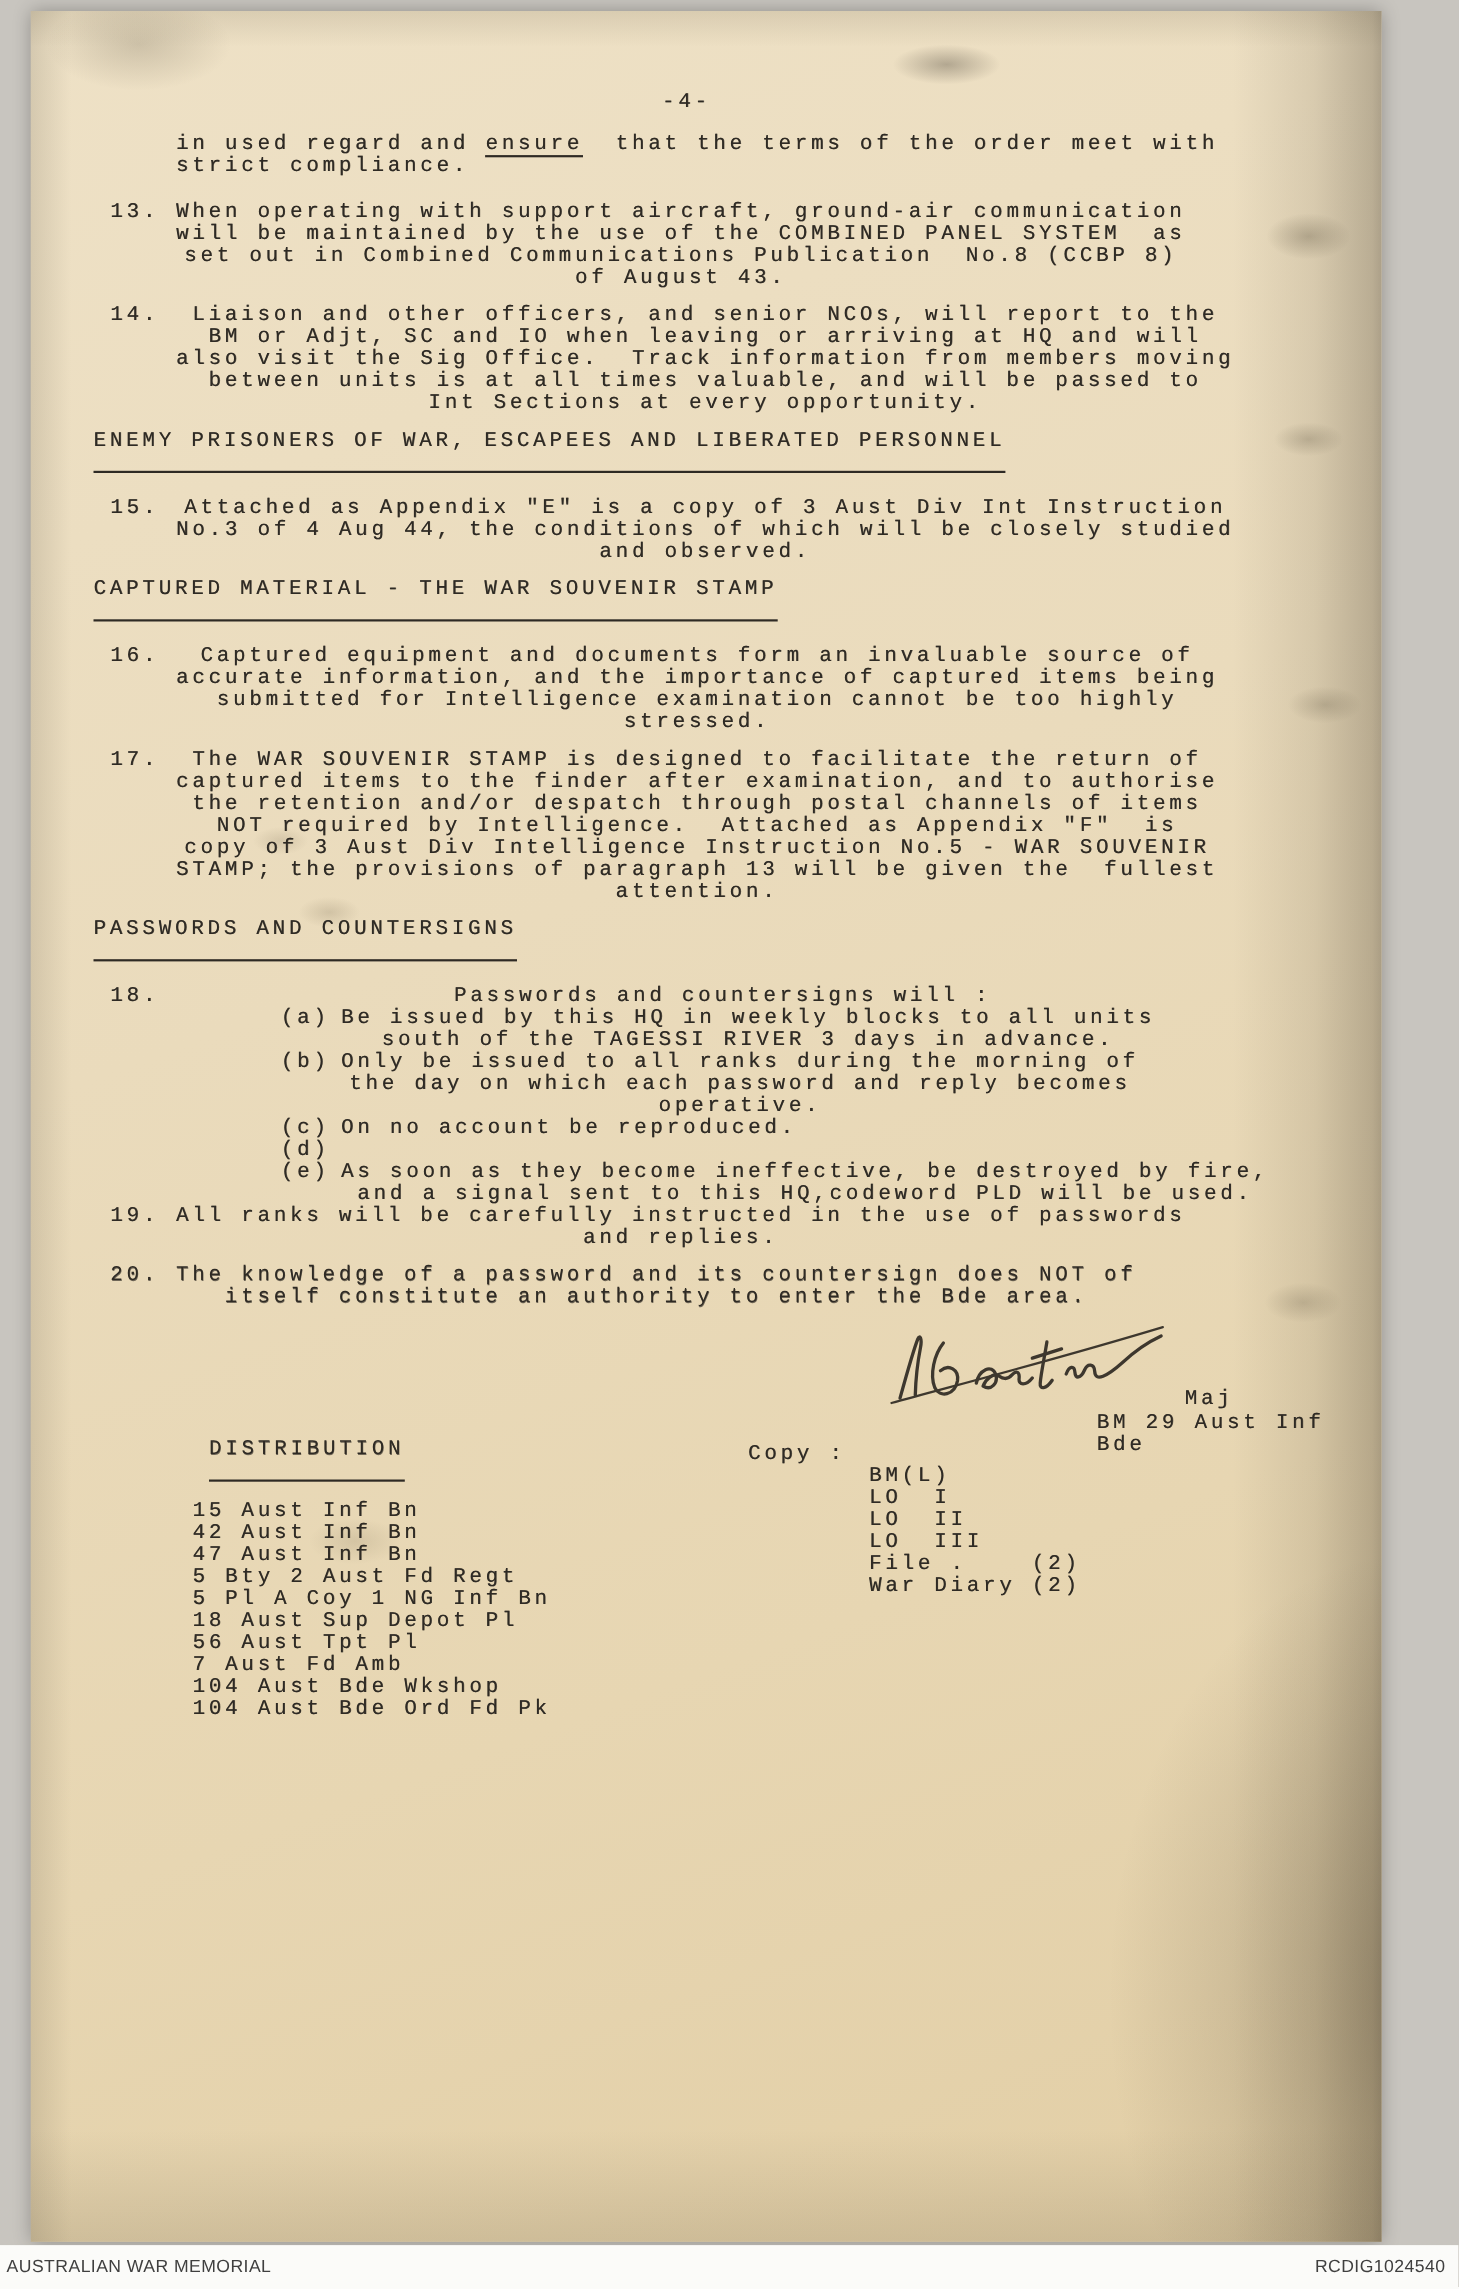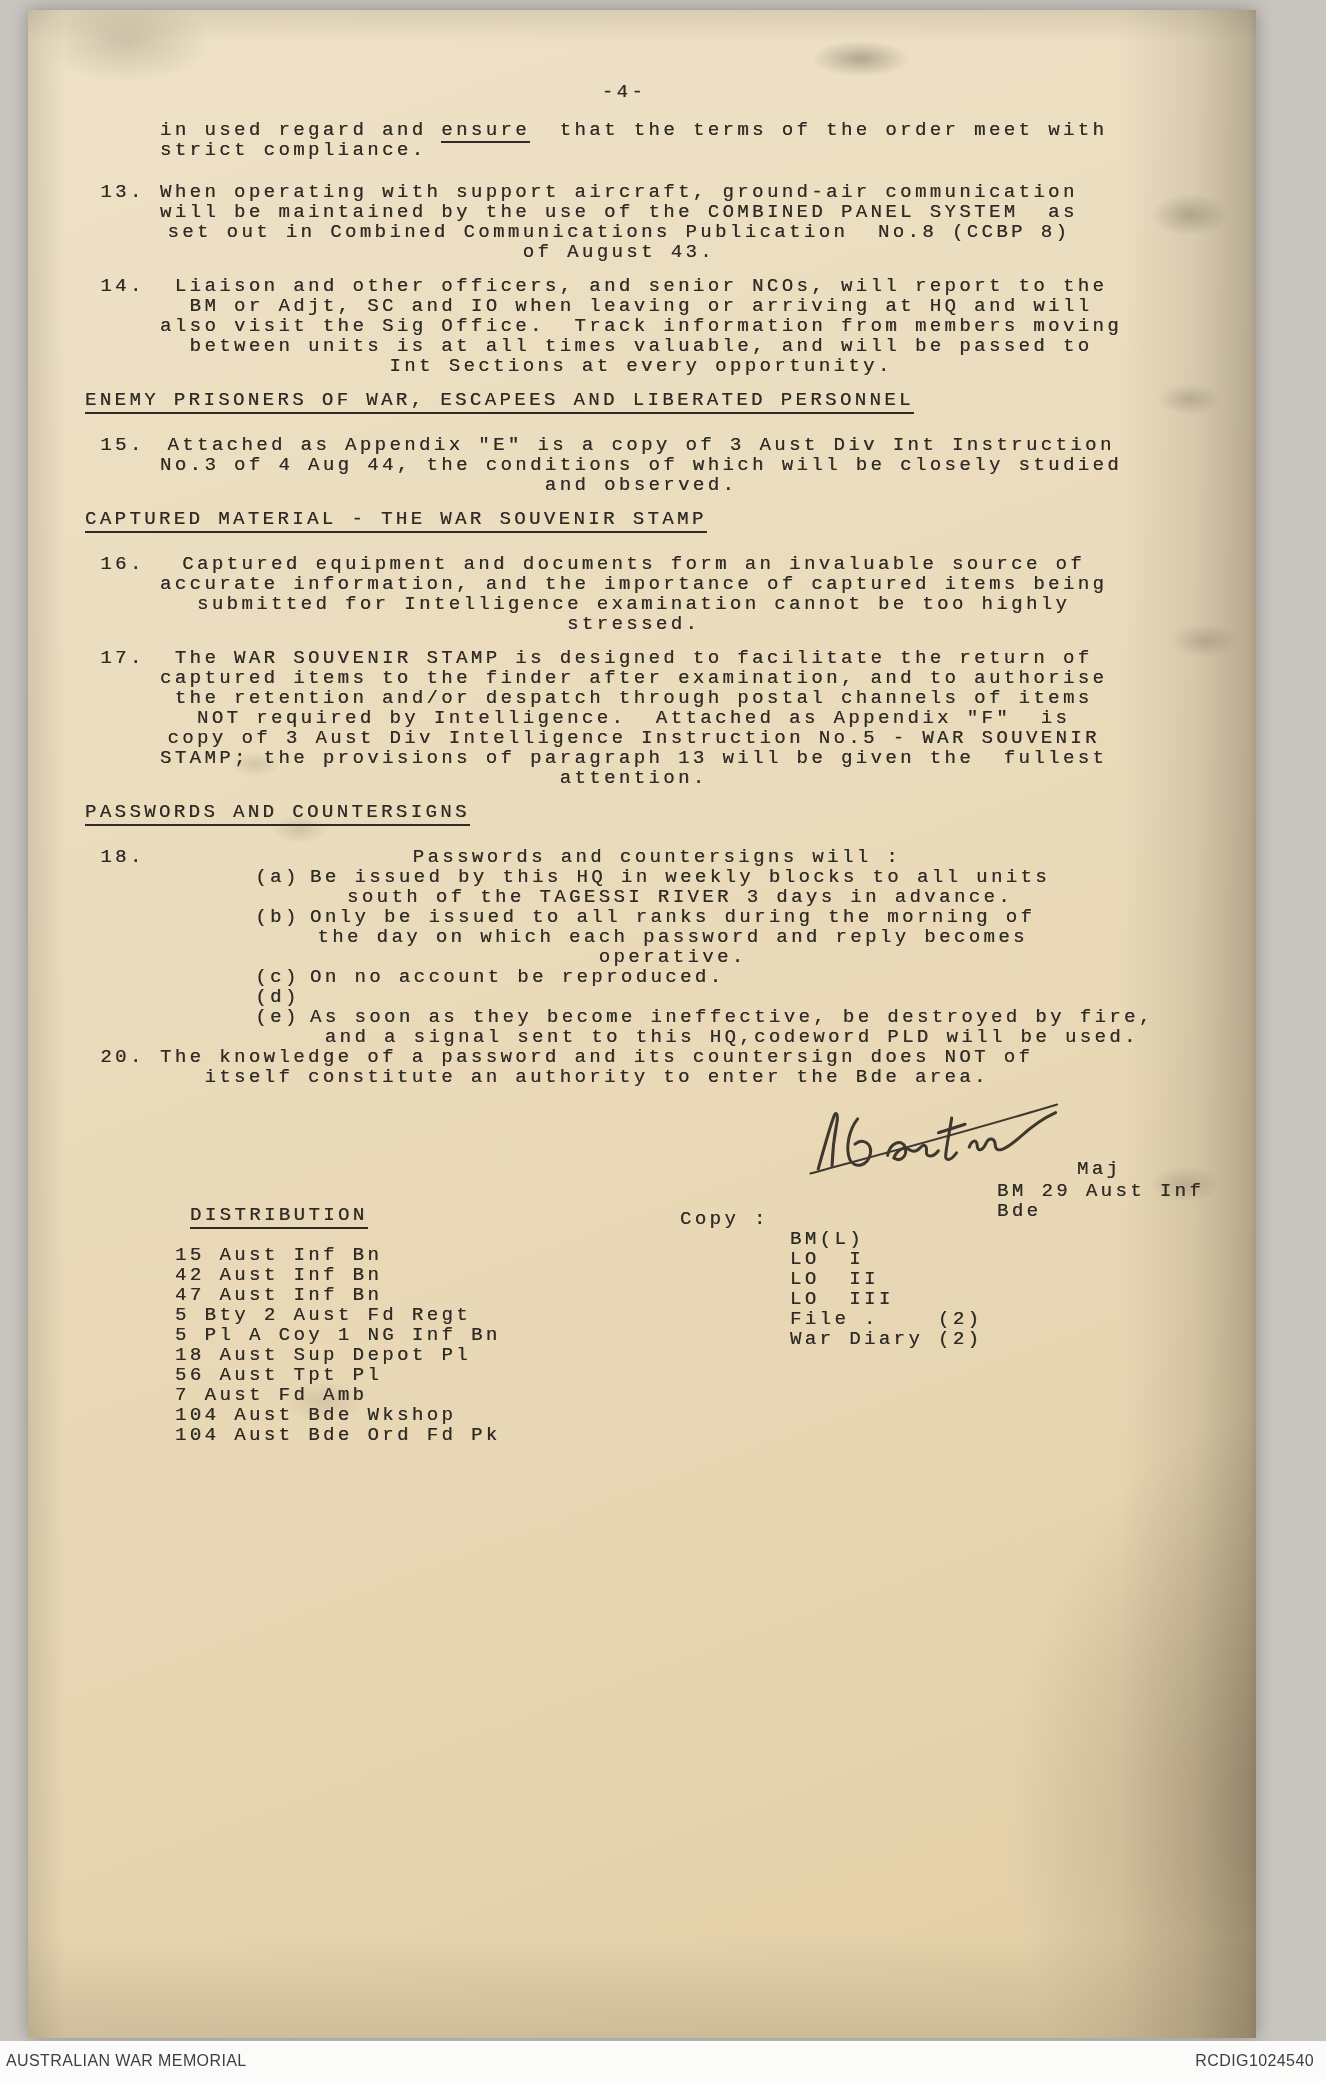--- a/index.html
+++ b/index.html
@@ -53,21 +53,21 @@
   .content { position:absolute; left:57px; top:110px; width:1125px; }
 
   .intro { margin-left:75px; margin-bottom:22px; white-space:pre; }
   .u { border-bottom:2px solid #2e2a24; padding-bottom:0; }
 
   .item { display:flex; margin-bottom:14px;text-align:center; }
   .item .num { flex:0 0 75px; }
   .item.tight { margin-bottom:0; }
 
   .hrow { margin:13px 0 21px; }
-  .h { display:inline-block; border-bottom:2.5px solid #2e2a24; padding-bottom:2px; }
+  .h { display:inline-block; border-bottom:2.5px solid #2e2a24; padding-bottom:18px; }
 
   .srow { display:flex; margin-left:85px; }
   .srow .slabel { flex:0 0 65px; }
 
   
   .sigblock { position:relative; height:80px; margin-top:28px; }
   .sig-svg { position:absolute; left:718px; top:-12px; transform:rotate(-3deg); }
   .sig-rank { position:absolute; left:992px; top:44px; }
   .sig-unit { position:absolute; left:912px; top:66px; }
 
@@ -174,20 +174,25 @@
             <span class="slabel">(d)</span>
           </div>
           <div class="srow">
             <span class="slabel">(e)</span>
             <pre>As soon as they become ineffective, be destroyed by fire,
 and a signal sent to this HQ,codeword PLD will be used.</pre>
           </div>
         </div>
       </div>
 
+      <div class="item">
+        <span class="num">19.</span>
+        <pre class="body">All ranks will be carefully instructed in the use of passwords
+and replies.</pre>
+      </div>
 
       <div class="item">
         <span class="num">20.</span>
         <pre class="body">The knowledge of a password and its countersign does NOT of
 itself constitute an authority to enter the Bde area.</pre>
       </div>
 
       <div class="sigblock">
         <svg class="sig-svg" width="260" height="80" viewBox="0 0 260 80">
           <g fill="none" stroke="#26221c" stroke-width="3" stroke-linecap="round" stroke-linejoin="round" opacity="0.88">

